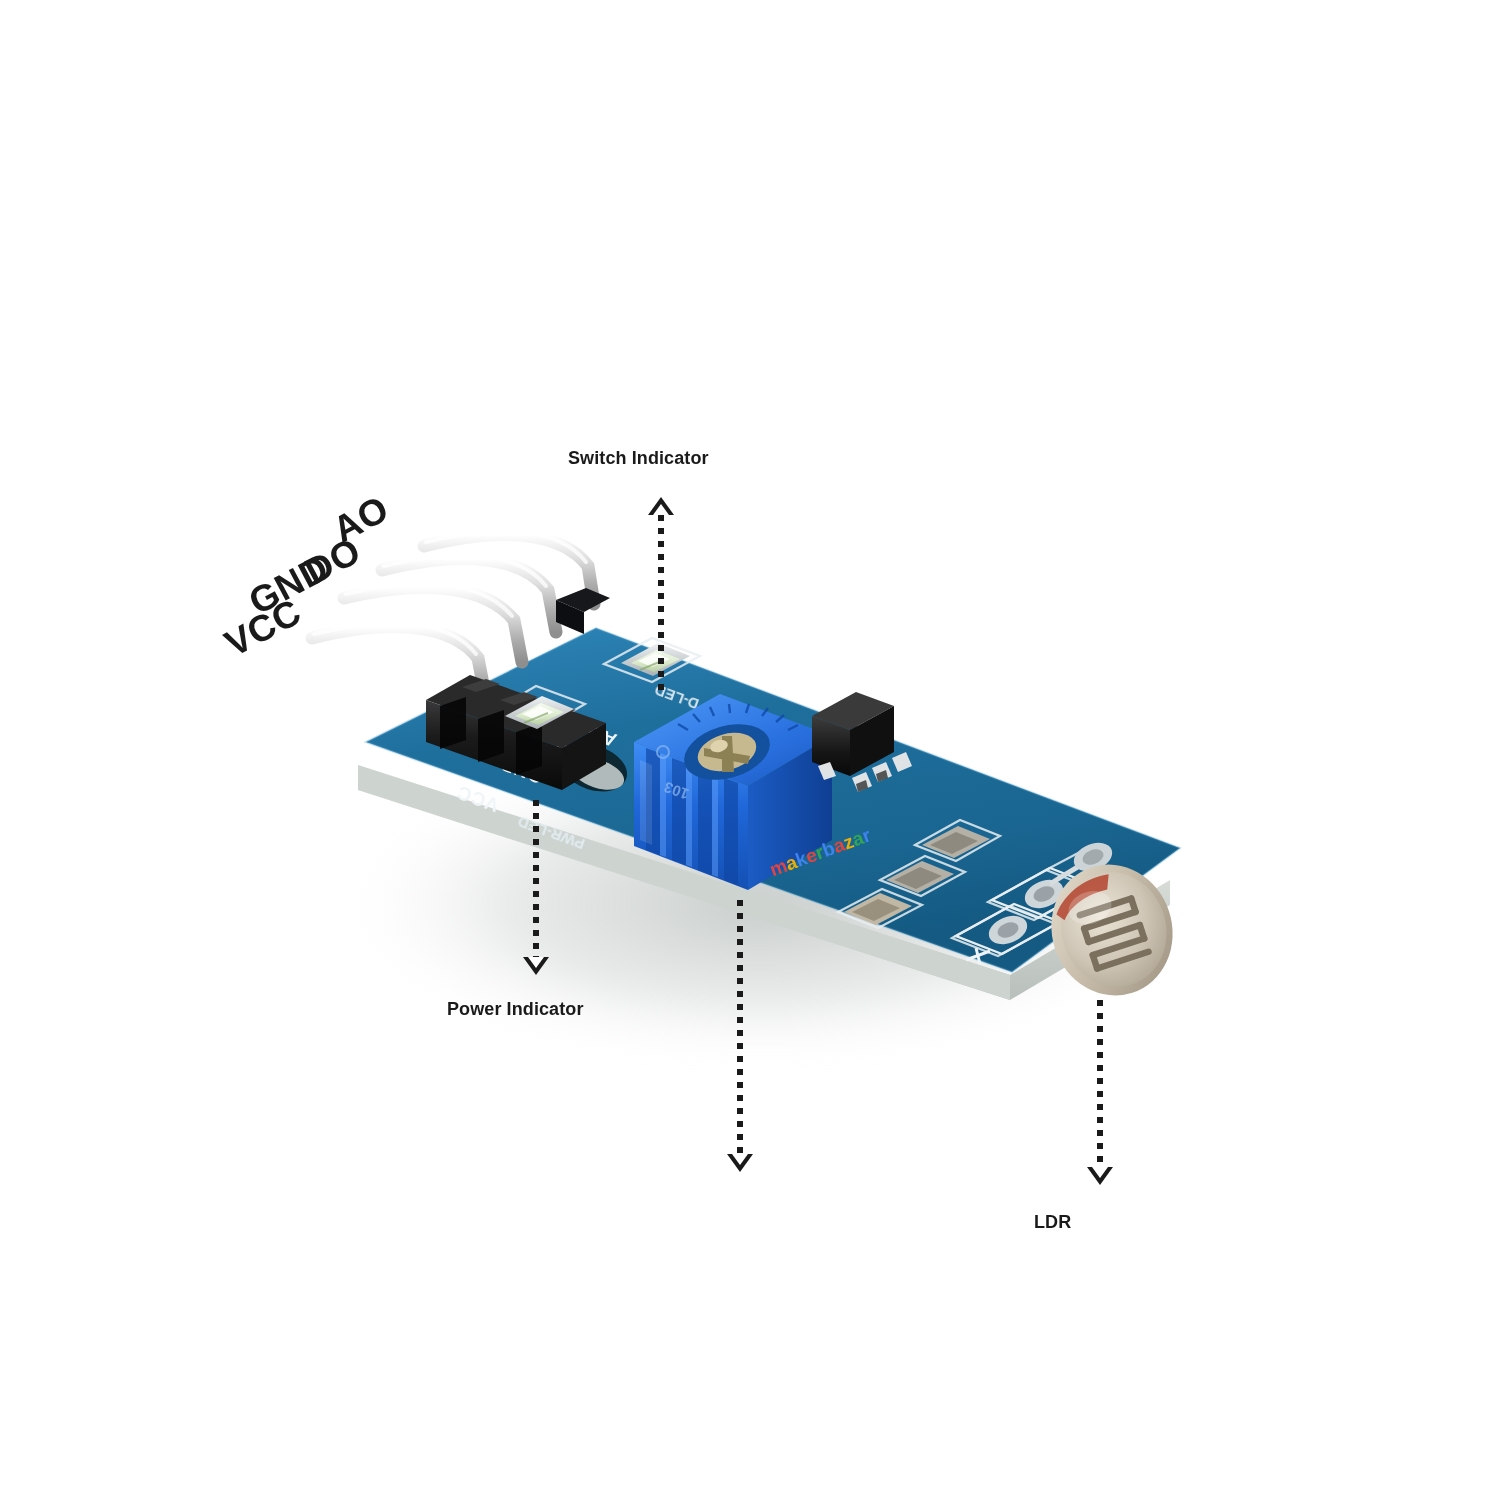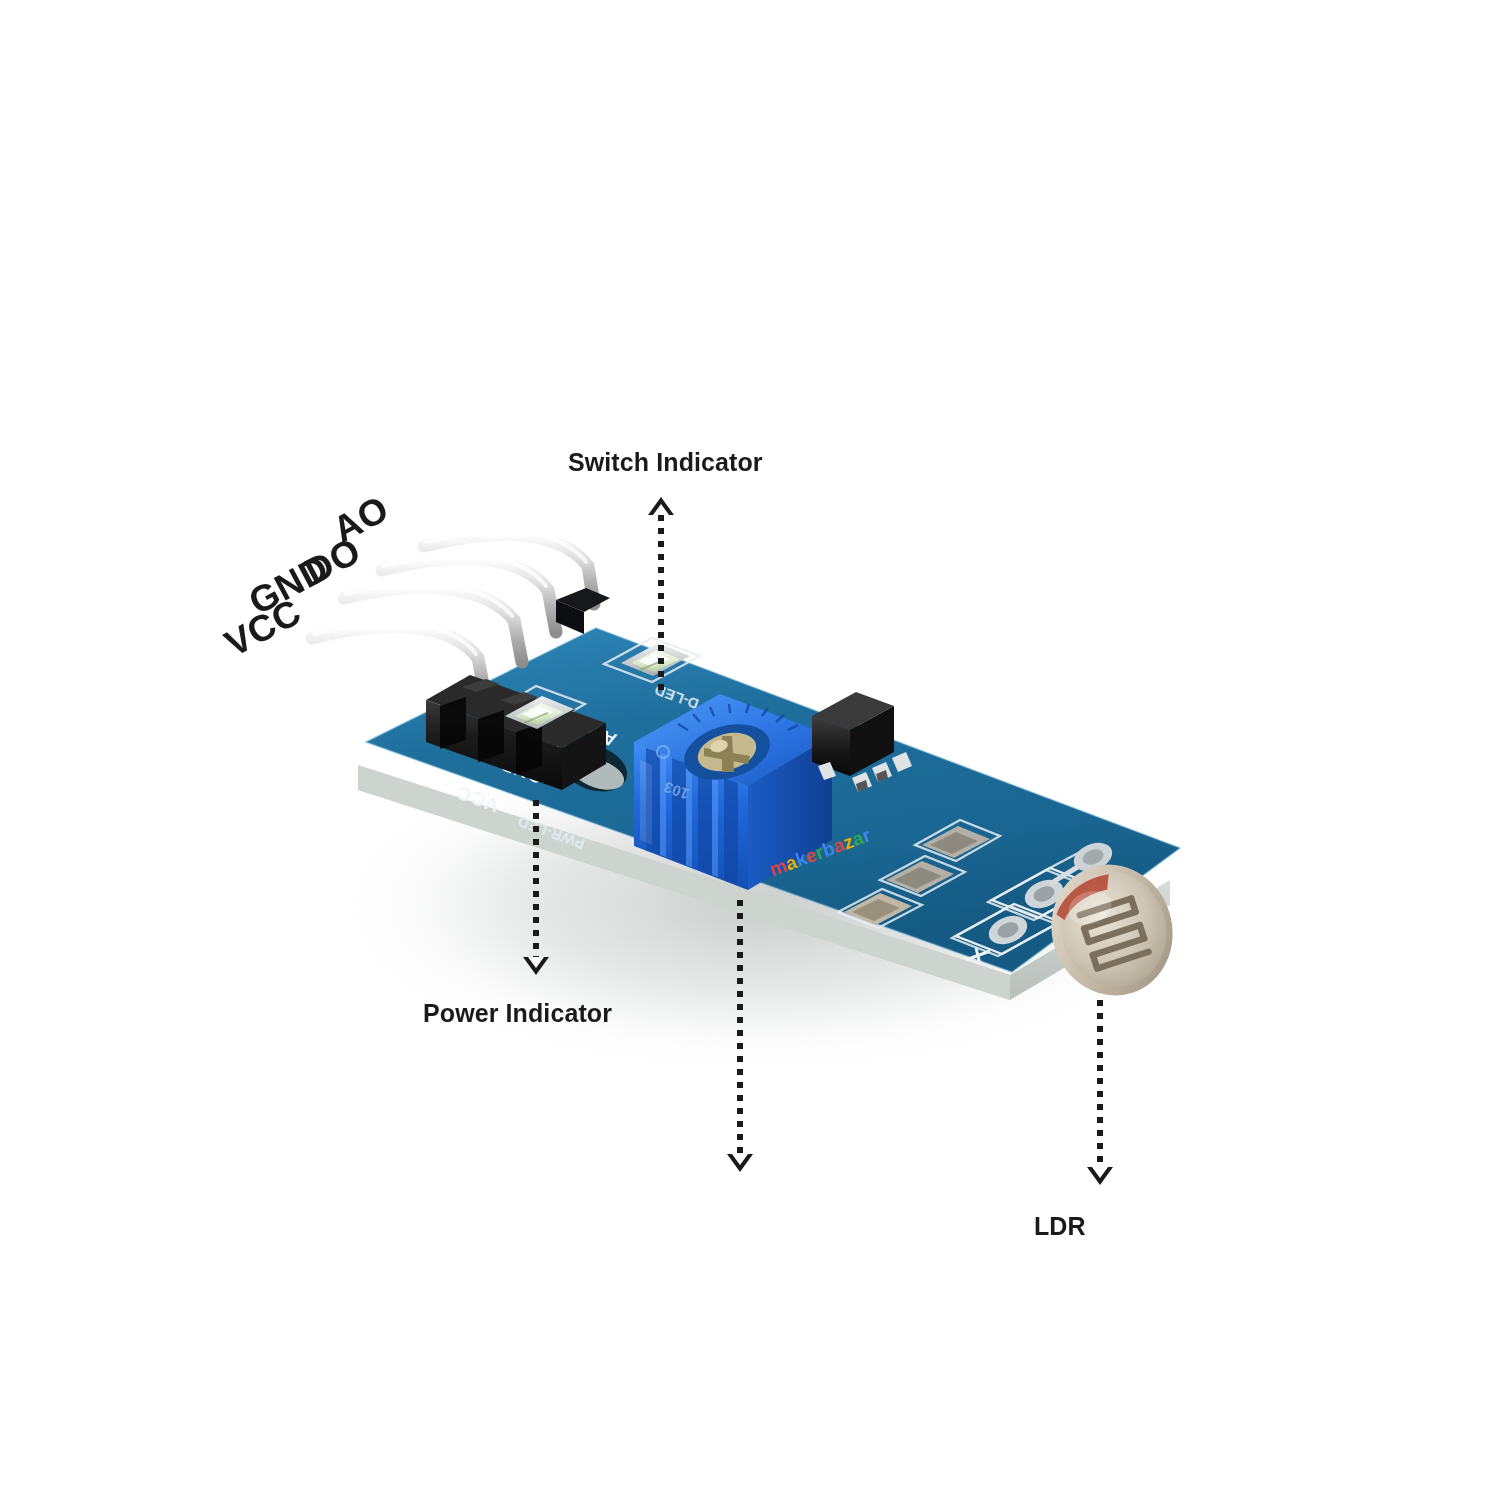--- a/index.html
+++ b/index.html
@@ -10,21 +10,21 @@
     overflow:hidden;
     position:relative;
   }
   #stage{position:absolute;left:0;top:0;width:1500px;height:1500px;}
 
   
   .callout-label{
     position:absolute;
     color:#1a1a1a;
     font-weight:700;
-    font-size:25px;
+    font-size:18px;
     line-height:1.25;
     letter-spacing:.1px;
     white-space:pre-line;
     text-align:center;
   }
 
   
   .leader{position:absolute;}
   .leader .dots{
     position:absolute;left:50%;transform:translateX(-50%);
@@ -358,21 +358,21 @@
   <div class="leader" id="leader-switch-indicator" style="left: 641px; top: 497px; width: 40px; height: 193px;">
     <div class="arrowhead arrow-up" style="top: 0px;"></div>
     <div class="dots" style="top: 18px; height: 175px;"></div>
   </div>
   <div class="callout-label" id="label-switch-indicator" style="left: 568px; top: 447px;">Switch Indicator</div>
 
   <div class="leader" id="leader-power-indicator" style="left: 516px; top: 800px; width: 40px; height: 175px;">
     <div class="dots" style="top: 0px; height: 157px;"></div>
     <div class="arrowhead arrow-down" style="top: 157px;"></div>
   </div>
-  <div class="callout-label" id="label-power-indicator" style="left: 423px; top: 998px; text-align: center;">Power Indicator</div>
+  <div class="callout-label" id="label-power-indicator" style="left: 447px; top: 998px; text-align: center;">Power Indicator</div>
 
   <div class="leader" id="leader-sensitivity-potentiometer" style="left: 720px; top: 900px; width: 40px; height: 272px;">
     <div class="dots" style="top: 0px; height: 254px;"></div>
     <div class="arrowhead arrow-down" style="top: 254px;"></div>
   </div>
 
   <div class="leader" id="leader-ldr" style="left: 1080px; top: 1000px; width: 40px; height: 185px;">
     <div class="dots" style="top: 0px; height: 167px;"></div>
     <div class="arrowhead arrow-down" style="top: 167px;"></div>
   </div>

